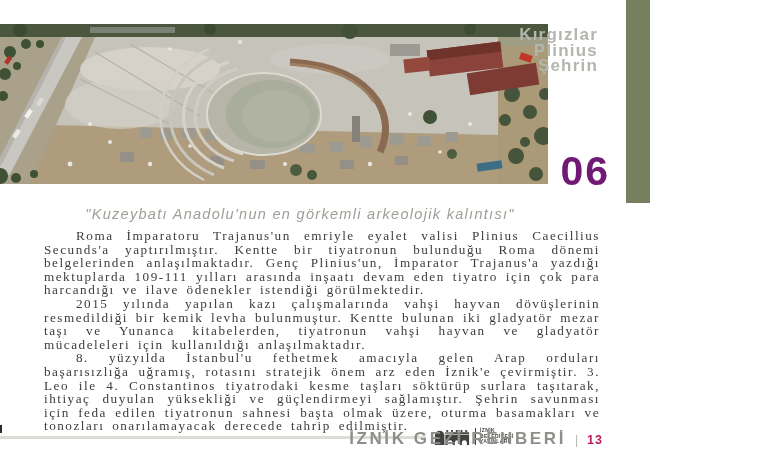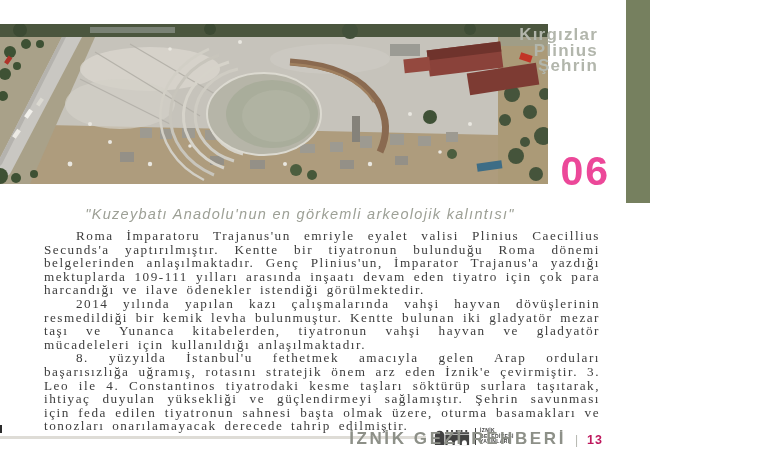--- a/index.html
+++ b/index.html
@@ -11,21 +11,21 @@
   .photo { position:absolute; left:0; top:24px; width:548px; height:160px; overflow:hidden; }
   .photo svg { display:block; }
 
   .accent-bar { position:absolute; right:0; top:0; width:24px; height:203px; background:#76805f; }
 
   .route-title { position:absolute; right:52px; top:27px; text-align:right;
                  font-weight:bold; font-size:17px; line-height:15.5px;
                  letter-spacing:1.2px; color:#b2b6ac; }
 
   .page-number { position:absolute; right:40px; top:148px;
-                 font-size:41px; font-weight:bold; letter-spacing:2px; color:#ec4899; }
+                 font-size:41px; font-weight:bold; letter-spacing:2px; color:#701a75; }
 
   .section-heading { position:absolute; right:40px; top:184px;
                      font-size:21px; font-weight:bold; letter-spacing:2.5px;
                      color:#646a5e; white-space:nowrap; }
 
   .quote { position:absolute; left:0; right:50px; top:206px; text-align:center;
            font-style:italic; font-size:14.5px; letter-spacing:1.3px; color:#9da096; }
 
   
   .body-text { position:absolute; left:44px; right:50px; top:229px;
@@ -193,21 +193,21 @@
     <div>Şehrin</div>
   </div>
 
   <div class="page-number">06</div>
 
 
   <div class="quote">"Kuzeybatı Anadolu'nun en görkemli arkeolojik kalıntısı"</div>
 
   <div class="body-text">
     <p>Roma İmparatoru Trajanus'un emriyle eyalet valisi Plinius Caecillius Secunds'a yaptırılmıştır. Kentte bir tiyatronun bulunduğu Roma dönemi belgelerinden anlaşılmaktadır. Genç Plinius'un, İmparator Trajanus'a yazdığı mektuplarda 109-111 yılları arasında inşaatı devam eden tiyatro için çok para harcandığı ve ilave ödenekler istendiği görülmektedir.</p>
-    <p>2014 yılında yapılan kazı çalışmalarında vahşi hayvan dövüşlerinin resmedildiği bir kemik levha bulunmuştur. Kentte bulunan iki gladyatör mezar taşı ve Yunanca kitabelerden, tiyatronun vahşi hayvan ve gladyatör mücadeleleri için kullanıldığı anlaşılmaktadır.</p>
+    <p>2015 yılında yapılan kazı çalışmalarında vahşi hayvan dövüşlerinin resmedildiği bir kemik levha bulunmuştur. Kentte bulunan iki gladyatör mezar taşı ve Yunanca kitabelerden, tiyatronun vahşi hayvan ve gladyatör mücadeleleri için kullanıldığı anlaşılmaktadır.</p>
     <p>8. yüzyılda İstanbul'u fethetmek amacıyla gelen Arap orduları başarısızlığa uğramış, rotasını stratejik önem arz eden İznik'e çevirmiştir. 3. Leo ile 4. Constantinos tiyatrodaki kesme taşları söktürüp surlara taşıtarak, ihtiyaç duyulan yüksekliği ve güçlendirmeyi sağlamıştır. Şehrin savunması için feda edilen tiyatronun sahnesi başta olmak üzere, oturma basamakları ve tonozları onarılamayacak derecede tahrip edilmiştir.</p>
   </div>
 
   <div class="edge-mark"></div>
   <div class="footer-line"></div>
 
   <div class="publisher">
     <svg class="publisher-logo" viewBox="0 0 40 22" xmlns="http://www.w3.org/2000/svg">
       <path d="M2,10 a5,5 0 0 1 10,0 v10 h-10 z" fill="#414141"></path>
       <rect x="13" y="6.5" width="25" height="1.8" fill="#414141"></rect>

